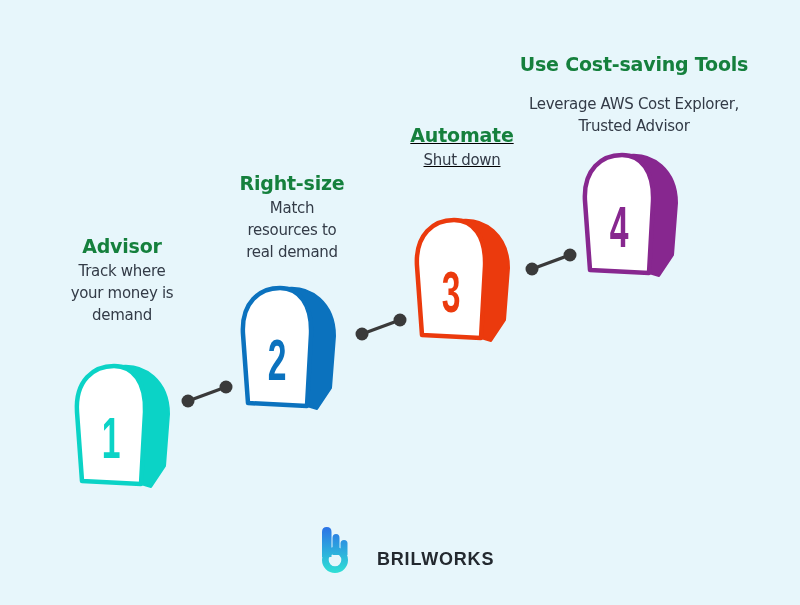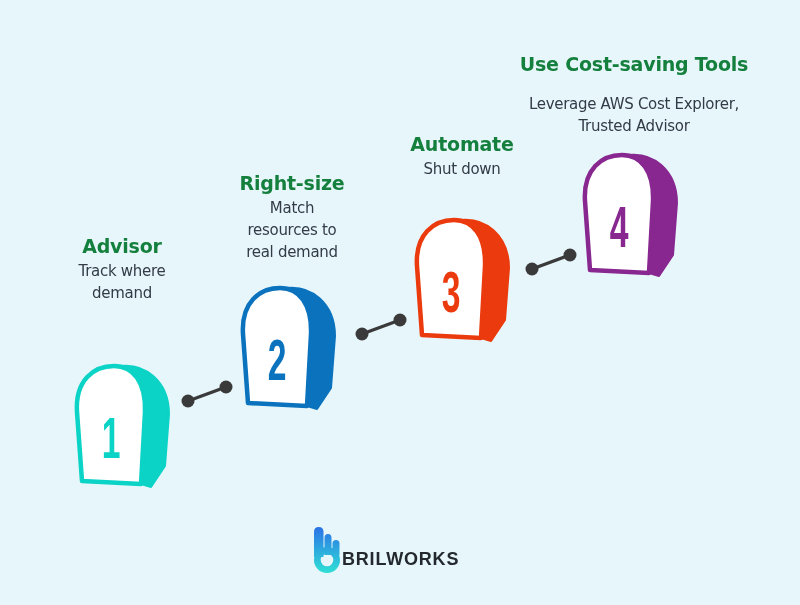--- a/index.html
+++ b/index.html
@@ -29,57 +29,58 @@
     color:#333B47;
   }
   .marker{position:absolute;}
   .connector{position:absolute;}
   .num{
     font-family:"Liberation Sans", sans-serif;
     font-weight:700;
   }
   .logo{
     position:absolute;
-    left:314px;top:527px;
+    left:322px;top:527px;
     display:flex;
     align-items:flex-end;
-    gap:0;
+    gap:27px;
   }
   .wordmark{
     font-family:"Liberation Sans", sans-serif;
     font-weight:700;
     font-size:18px;
     letter-spacing:0.8px;
     color:#23292F;
     margin-bottom:3px;
   }
 </style>
 </head>
 <body>
 
 <div class="canvas">
 
   <div class="step-text" style="left:22px;top:233px;width:200px;">
     <div class="step-title">Advisor</div>
     <div class="step-desc">
       <div>Track where</div>
+      <div>your money is</div>
       <div>demand</div>
     </div>
   </div>
 
   <div class="step-text" style="left:192px;top:170px;width:200px;">
     <div class="step-title">Right-size</div>
     <div class="step-desc">
       <div>Match</div>
       <div>resources to</div>
       <div>real demand</div>
     </div>
   </div>
 
-  <div class="step-text" style="left:362px;top:131px;width:200px;">
+  <div class="step-text" style="left:362px;top:122px;width:200px;text-decoration:underline;">
     <div class="step-title">Automate</div>
     <div class="step-desc">
       <div>Shut down</div>
     </div>
   </div>
 
   <div class="step-text" style="left:509px;top:51px;width:250px;">
     <div class="step-title">Use Cost-saving Tools</div>
     <div class="step-desc" style="margin-top:16px;">
       <div>Leverage AWS Cost Explorer,</div>

